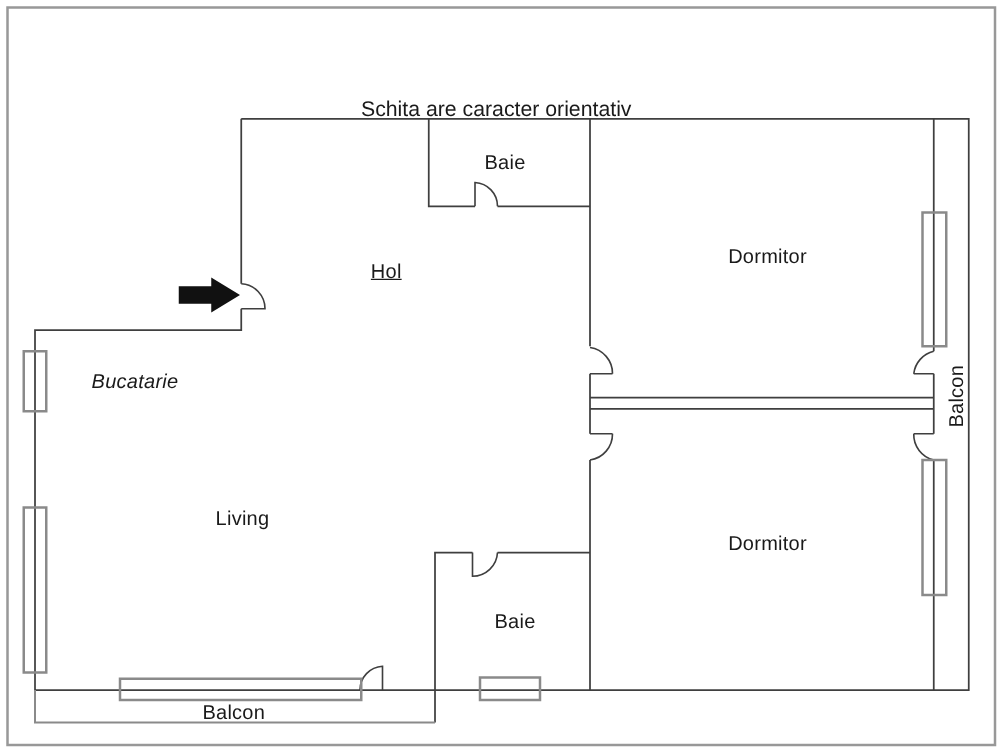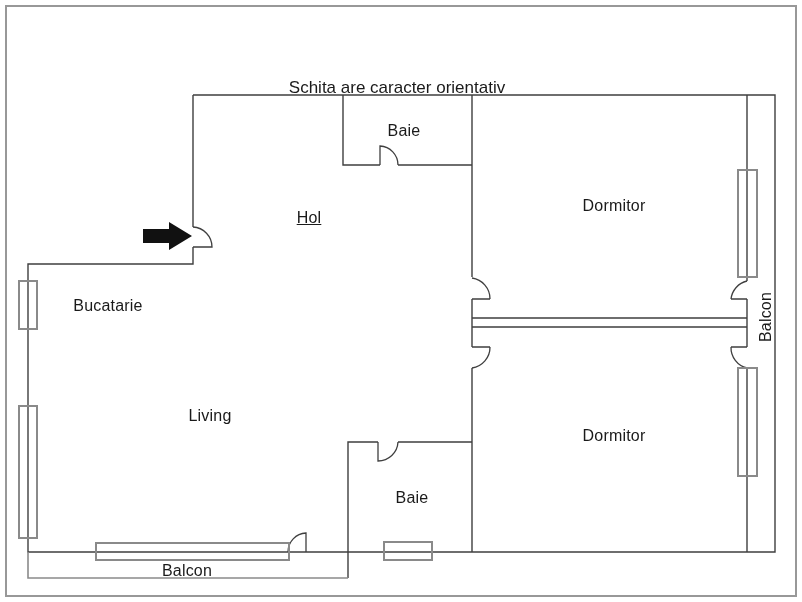--- a/index.html
+++ b/index.html
@@ -62,18 +62,18 @@
   </g>
 
   <polygon points="143,229 169,229 169,222 192,236 169,250 169,243 143,243" fill="#111111" stroke="none"></polygon>
 </svg>
 
 <div class="title" style="left:397px;top:44px;margin-top:44px;">Schita are caracter orientativ</div>
 
 <div class="lbl" style="left:404px;top:131px;">Baie</div>
 <div class="lbl" style="left:309px;top:218px;text-decoration:underline;">Hol</div>
 <div class="lbl" style="left:614px;top:206px;">Dormitor</div>
-<div class="lbl" style="left:108px;top:306px;">Bucatarie</div>
-<div class="lbl" style="left:210px;top:416px;text-align:center;">Living</div>
+<div class="lbl" style="left:108px;top:306px;font-style:italic;">Bucatarie</div>
+<div class="lbl" style="left:194px;top:416px;text-align:center;">Living</div>
 <div class="lbl" style="left:614px;top:436px;">Dormitor</div>
 <div class="lbl" style="left:412px;top:498px;">Baie</div>
 <div class="lbl" style="left:187px;top:571px;">Balcon</div>
 <div class="lbl rot" style="left:766px;top:317px;">Balcon</div>
 
 </body></html>

